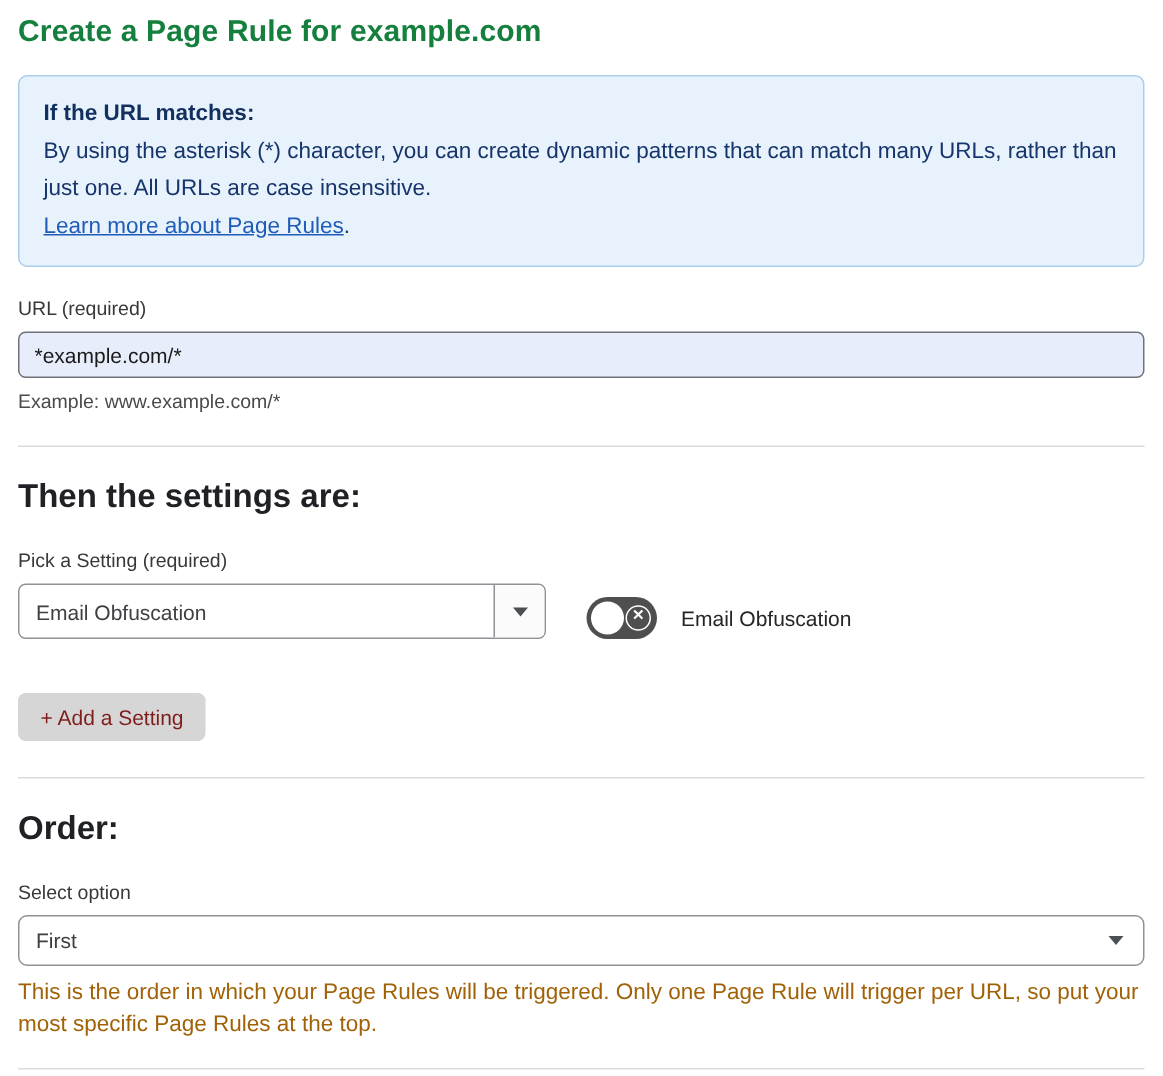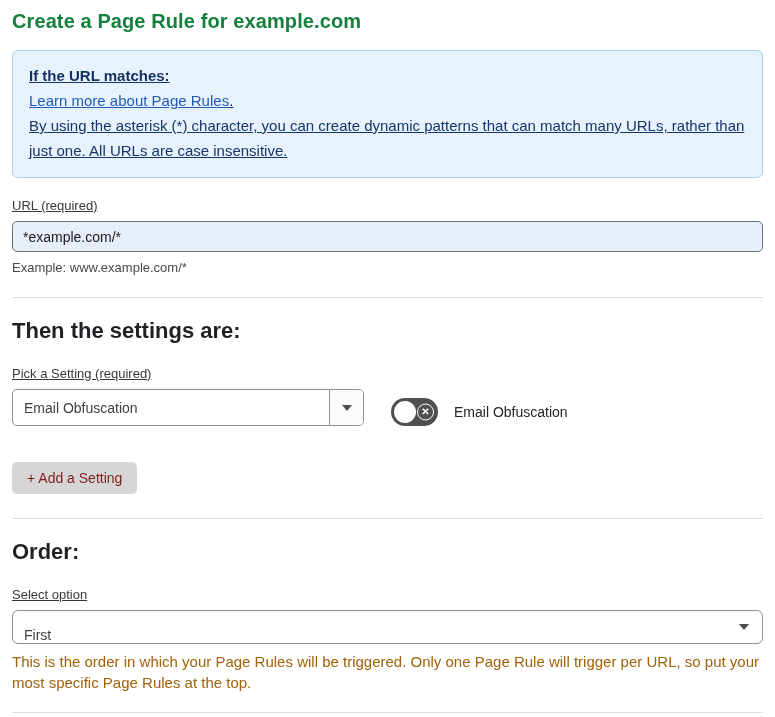--- a/index.html
+++ b/index.html
@@ -23,36 +23,34 @@
   }
   .info-box {
     background: #e8f2fc;
     border: 1px solid #abcdec;
     border-radius: 6px;
     padding: 12px 16px 14px 16px;
     color: #16356b;
     font-size: 15px;
     line-height: 25px;
     margin-bottom: 20px;
-    text-decoration: underline;
   }
   .info-box .info-heading {
     font-weight: 700;
     color: #12305f;
   }
   .info-box a {
     color: #1f5cb8;
     text-decoration: underline;
     cursor: pointer;
   }
   .field-label {
     font-size: 13px;
     color: #38383b;
     margin-bottom: 8px;
-    text-decoration: underline;
   }
   .url-input {
     display: block;
     width: 751px;
     height: 31px;
     background: #e7edfb;
     border: 1px solid #6f7278;
     border-radius: 5px;
     padding: 10px 10px;
     font-size: 14px;
@@ -172,21 +170,21 @@
   }
   .add-setting-btn { margin-bottom: 2px; }
   .order-select {
     position: relative;
     width: 751px;
     height: 34px;
     border: 1px solid #8f9296;
     border-radius: 6px;
     background: #ffffff;
     display: flex;
-    align-items: flex-end;
+    align-items: center;
     padding-left: 11px;
     font-size: 14px;
     color: #3d3f42;
     cursor: pointer;
     margin-bottom: 7px;
   }
   .order-select .caret-down {
     position: absolute;
     right: 13px;
     top: 50%;
@@ -206,22 +204,22 @@
 </style>
 </head>
 <body>
 
 <div class="container">
 
   <h1 class="page-title">Create a Page Rule for example.com</h1>
 
   <div class="info-box">
     <div class="info-heading">If the URL matches:</div>
+    <div>By using the asterisk (*) character, you can create dynamic patterns that can match many URLs, rather than just one. All URLs are case insensitive.</div>
     <div><a>Learn more about Page Rules</a><span>.</span></div>
-    <div>By using the asterisk (*) character, you can create dynamic patterns that can match many URLs, rather than just one. All URLs are case insensitive.</div>
   </div>
 
   <div class="field-label">URL (required)</div>
   <input class="url-input" type="text" value="*example.com/*" style="">
   <div class="helper-text">Example: www.example.com/*</div>
 
   <hr class="divider">
 
   <h2 class="section-heading">Then the settings are:</h2>
 

